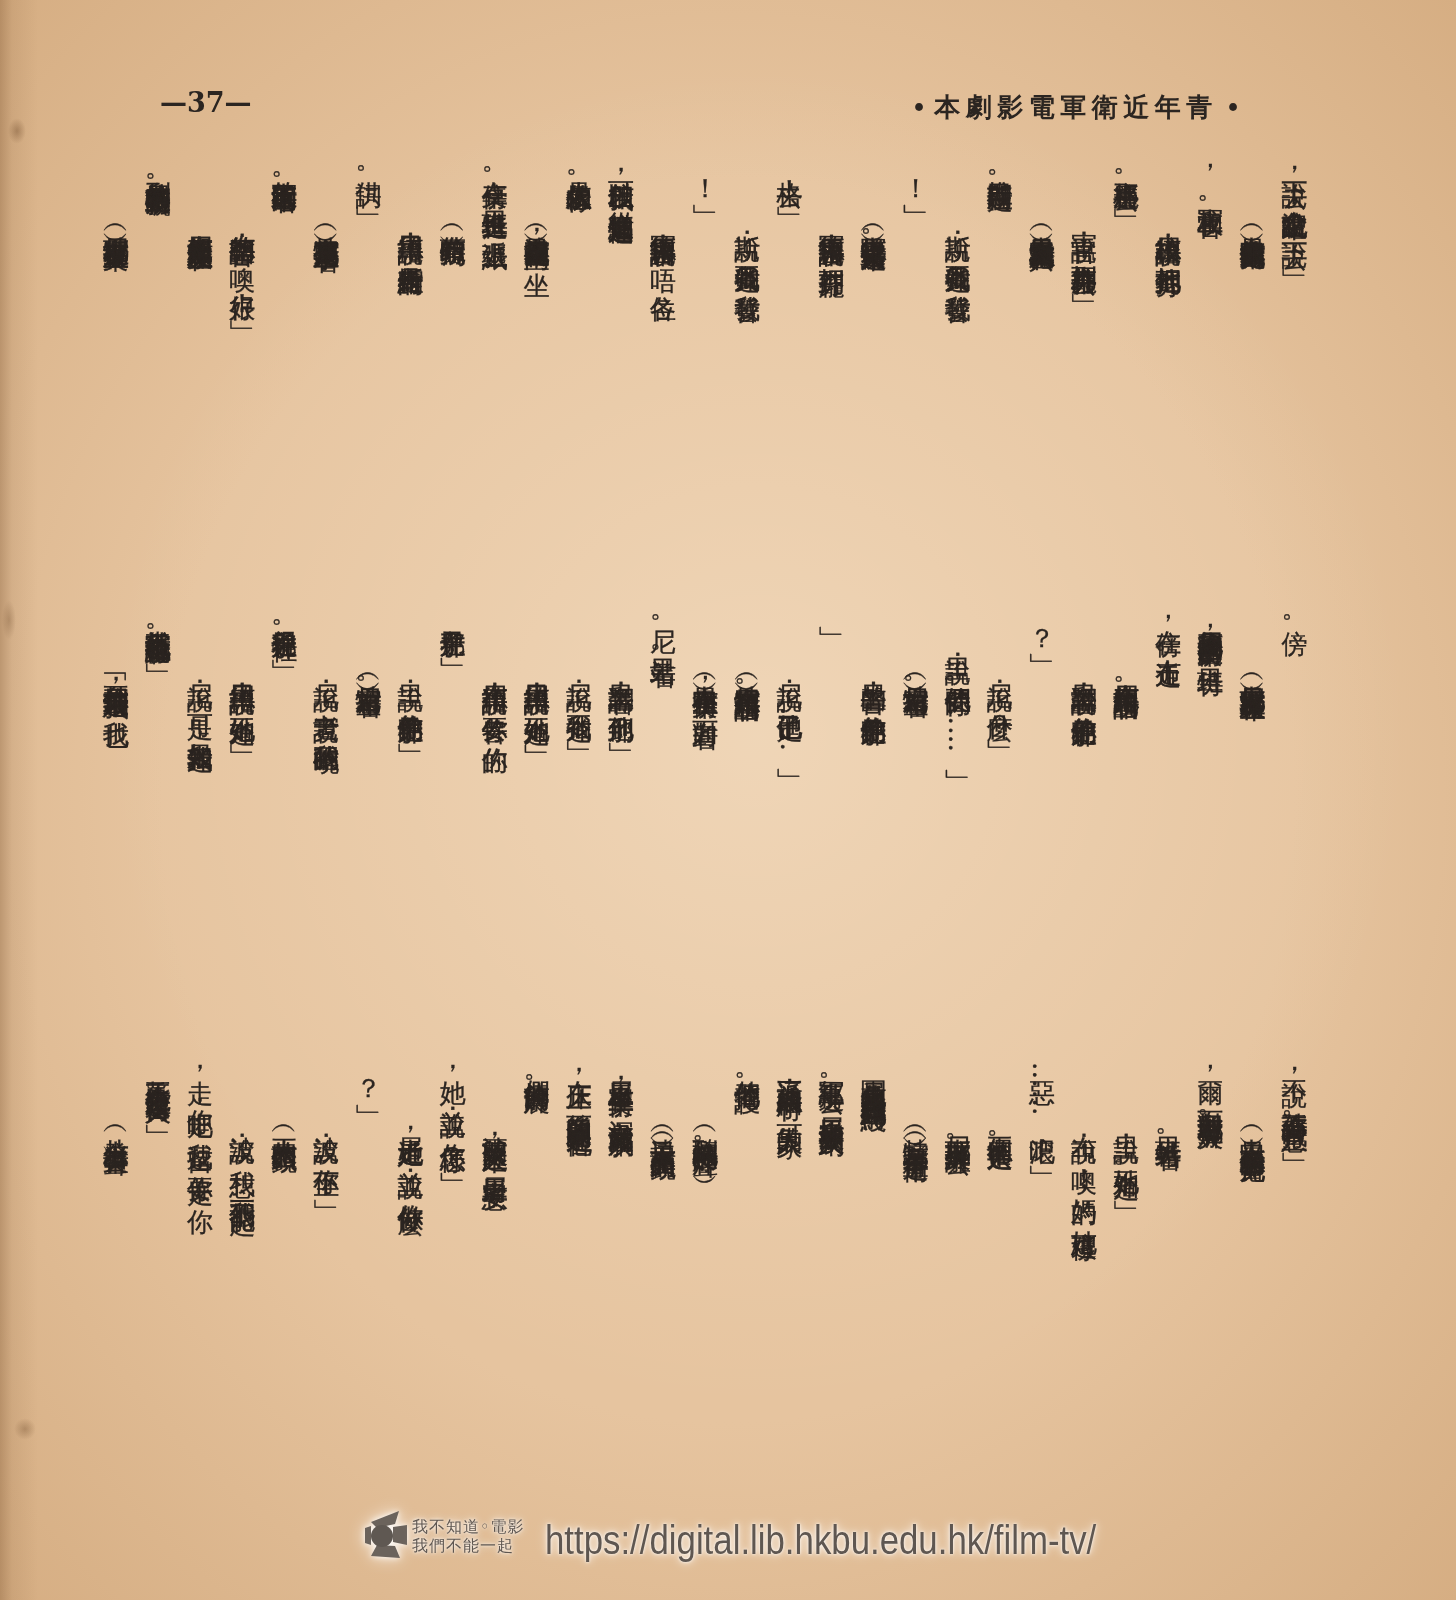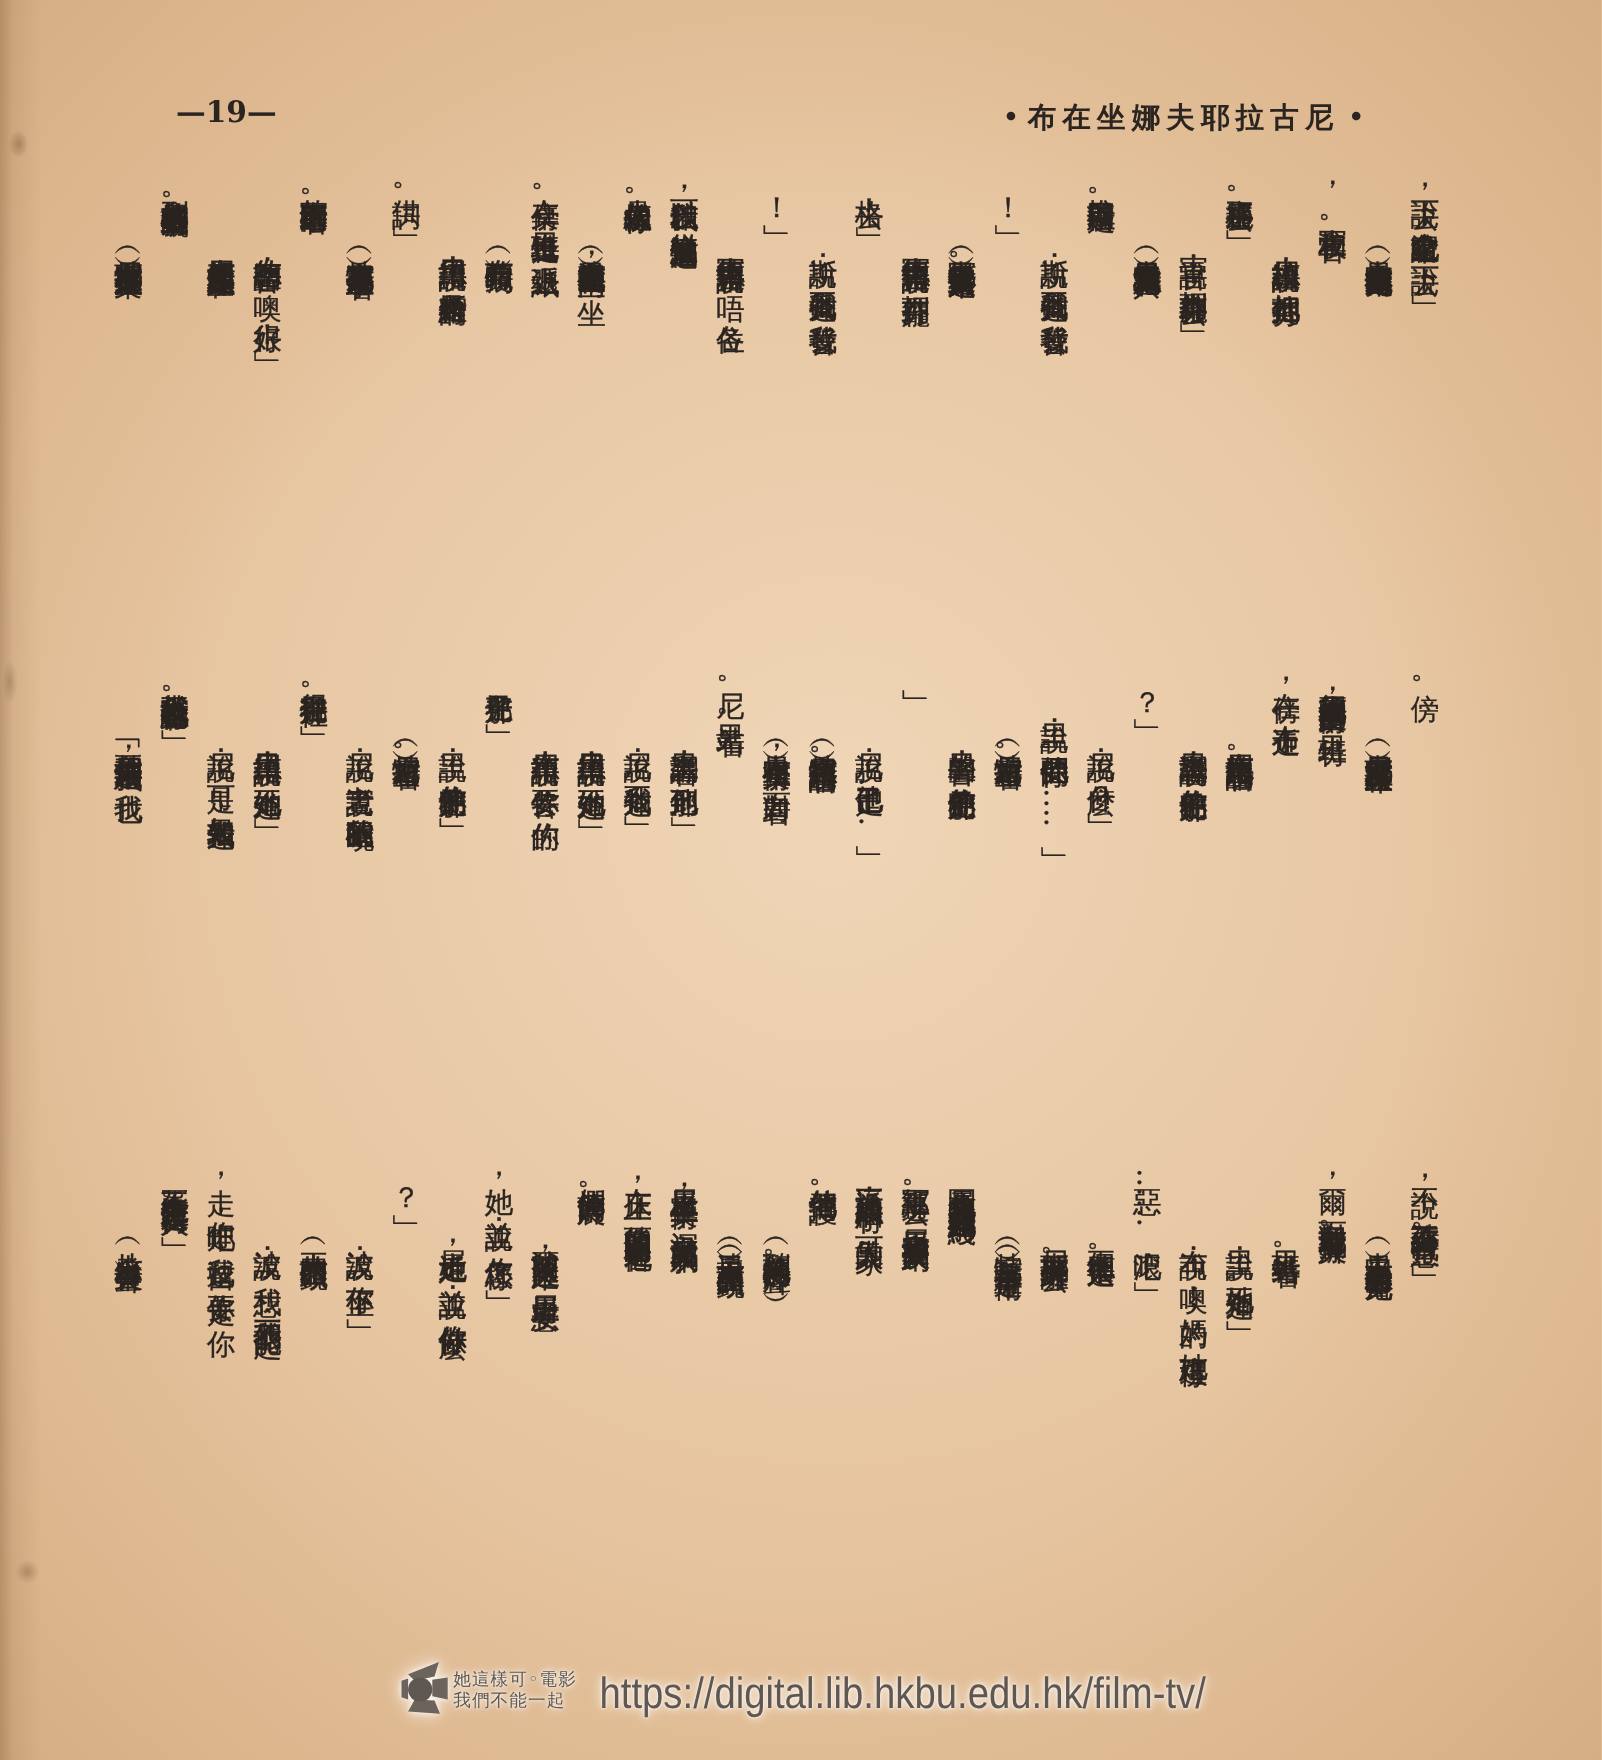--- a/index.html
+++ b/index.html
@@ -70,24 +70,24 @@
     }
   </style>
 </head>
 <body>
 
 <div class="page">
   <div class="stain s1"></div>
   <div class="stain s2"></div>
   <div class="stain s3"></div>
 
-  <div class="page-num">—19—</div>
+  <div class="page-num">—37—</div>
   <div class="title-wrap">
     <span class="bullet">•</span>
-    <span class="title">尼古拉耶夫娜坐在布</span>
+    <span class="title">青年近衛軍電影劇本</span>
     <span class="bullet">•</span>
   </div>
 
   <div class="tier tier-0">
       <div class="col" style="padding-top: calc(var(--pitch) * 0);">說下去，全盆說出來吧，說下去。」</div>
       <div class="col" style="padding-top: calc(var(--pitch) * 2);">（中景）在桌傍的布魯克尼爾</div>
       <div class="col" style="padding-top: calc(var(--pitch) * 0);">，上校和軍官。</div>
       <div class="col" style="padding-top: calc(var(--pitch) * 2);">上校用德語說：「把他押到芬</div>
       <div class="col" style="padding-top: calc(var(--pitch) * 0);">龐格那邊去。」</div>
       <div class="col" style="padding-top: calc(var(--pitch) * 2);">軍官說：「押到芬龐格去！」</div>
@@ -179,17 +179,17 @@
     </div>
 
   <svg class="wm-logo" viewBox="0 0 46 52">
     <polygon points="9,15 37,4 33,17 15,21" fill="#6b635c"></polygon>
     <polygon points="31,20 45,18 45,38 31,35" fill="#6b635c"></polygon>
     <polygon points="15,38 33,39 38,51 9,49" fill="#6b635c"></polygon>
     <polygon points="3,21 9,19 9,38 3,36" fill="#6b635c"></polygon>
     <circle cx="20" cy="29" r="11" fill="#5f5852"></circle>
   </svg>
   <div class="wm-org">
-    <div>她這樣可◦電影</div>
+    <div>我不知道◦電影</div>
     <div>我們不能一起</div>
   </div>
   <div class="wm-url">https://digital.lib.hkbu.edu.hk/film-tv/</div>
 </div>
 
 </body></html>

